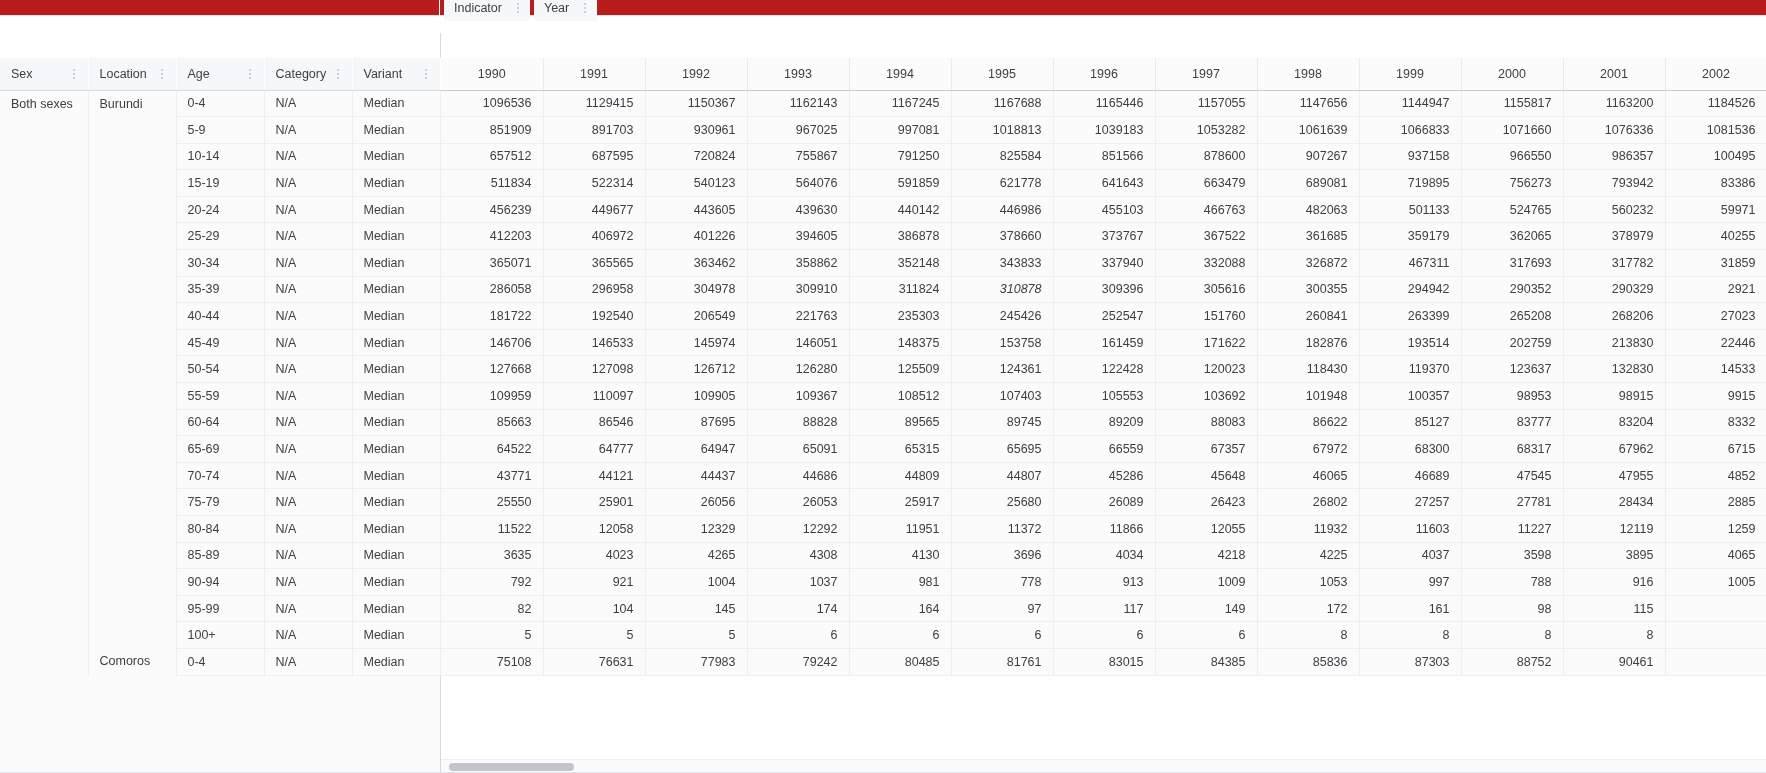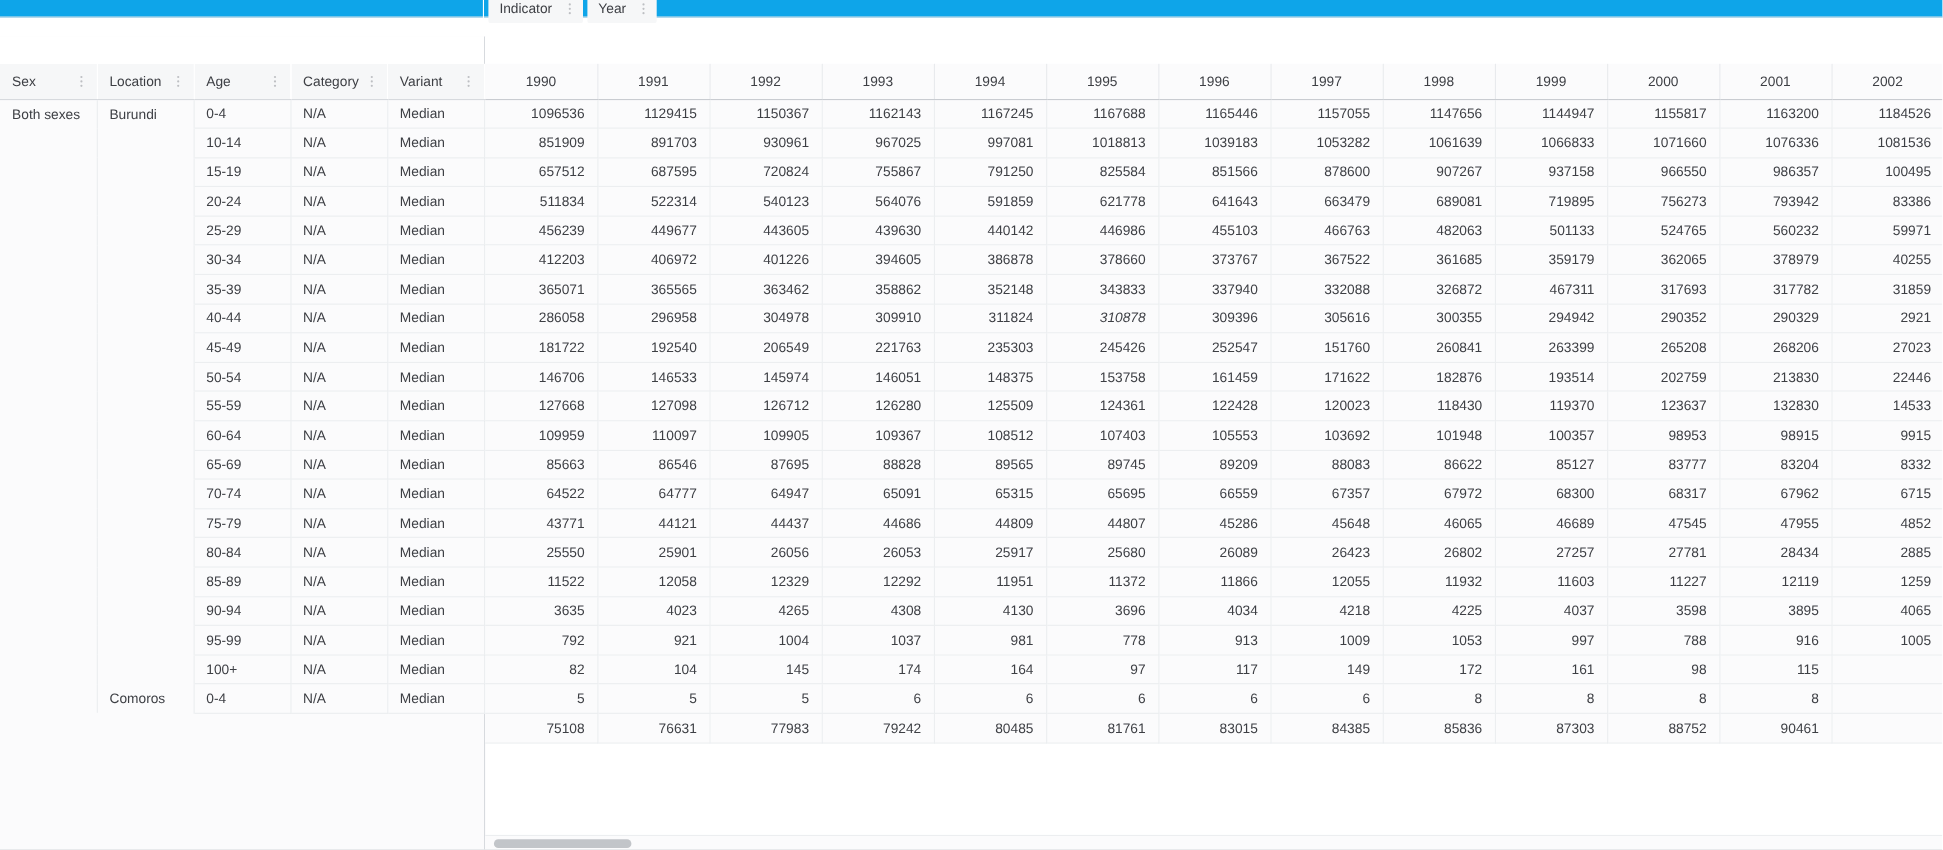--- a/index.html
+++ b/index.html
@@ -14,21 +14,21 @@
     position: relative;
     width: 1766px; height: 773px;
     background: #ffffff;
   }
 
   
   .field-bar {
     position: absolute;
     left: 0; top: 0;
     width: 1766px; height: 16px;
-    background: #0ea5e9;
+    background: #b91c1c;
     border-bottom: 1px solid #e3e5e8;
     display: flex;
     align-items: center;
   }
   .field-bar-left {
     width: 440px; height: 33px;
     flex: 0 0 440px;
     border-right: 1px solid #ffffff;
   }
   .field-chips {
@@ -312,20 +312,27 @@
             <tr>
               <td class="dim grp" style="width: 88px;">Both sexes</td>
               <td class="dim grp" style="width: 88px;">Burundi</td>
               <td class="dim" style="width: 88px;">0-4</td>
               <td class="dim" style="width: 88px;">N/A</td>
               <td class="dim" style="width: 88px;">Median</td>
             </tr>
             <tr>
               <td class="dim sex-cell" style="width: 88px;"></td>
               <td class="dim blank" style="width: 88px;"></td>
+              <td class="dim" style="width: 88px;">5-9</td>
+              <td class="dim" style="width: 88px;">N/A</td>
+              <td class="dim" style="width: 88px;">Median</td>
+            </tr>
+            <tr>
+              <td class="dim sex-cell" style="width: 88px;"></td>
+              <td class="dim blank" style="width: 88px;"></td>
               <td class="dim" style="width: 88px;">10-14</td>
               <td class="dim" style="width: 88px;">N/A</td>
               <td class="dim" style="width: 88px;">Median</td>
             </tr>
             <tr>
               <td class="dim sex-cell" style="width: 88px;"></td>
               <td class="dim blank" style="width: 88px;"></td>
               <td class="dim" style="width: 88px;">15-19</td>
               <td class="dim" style="width: 88px;">N/A</td>
               <td class="dim" style="width: 88px;">Median</td>

